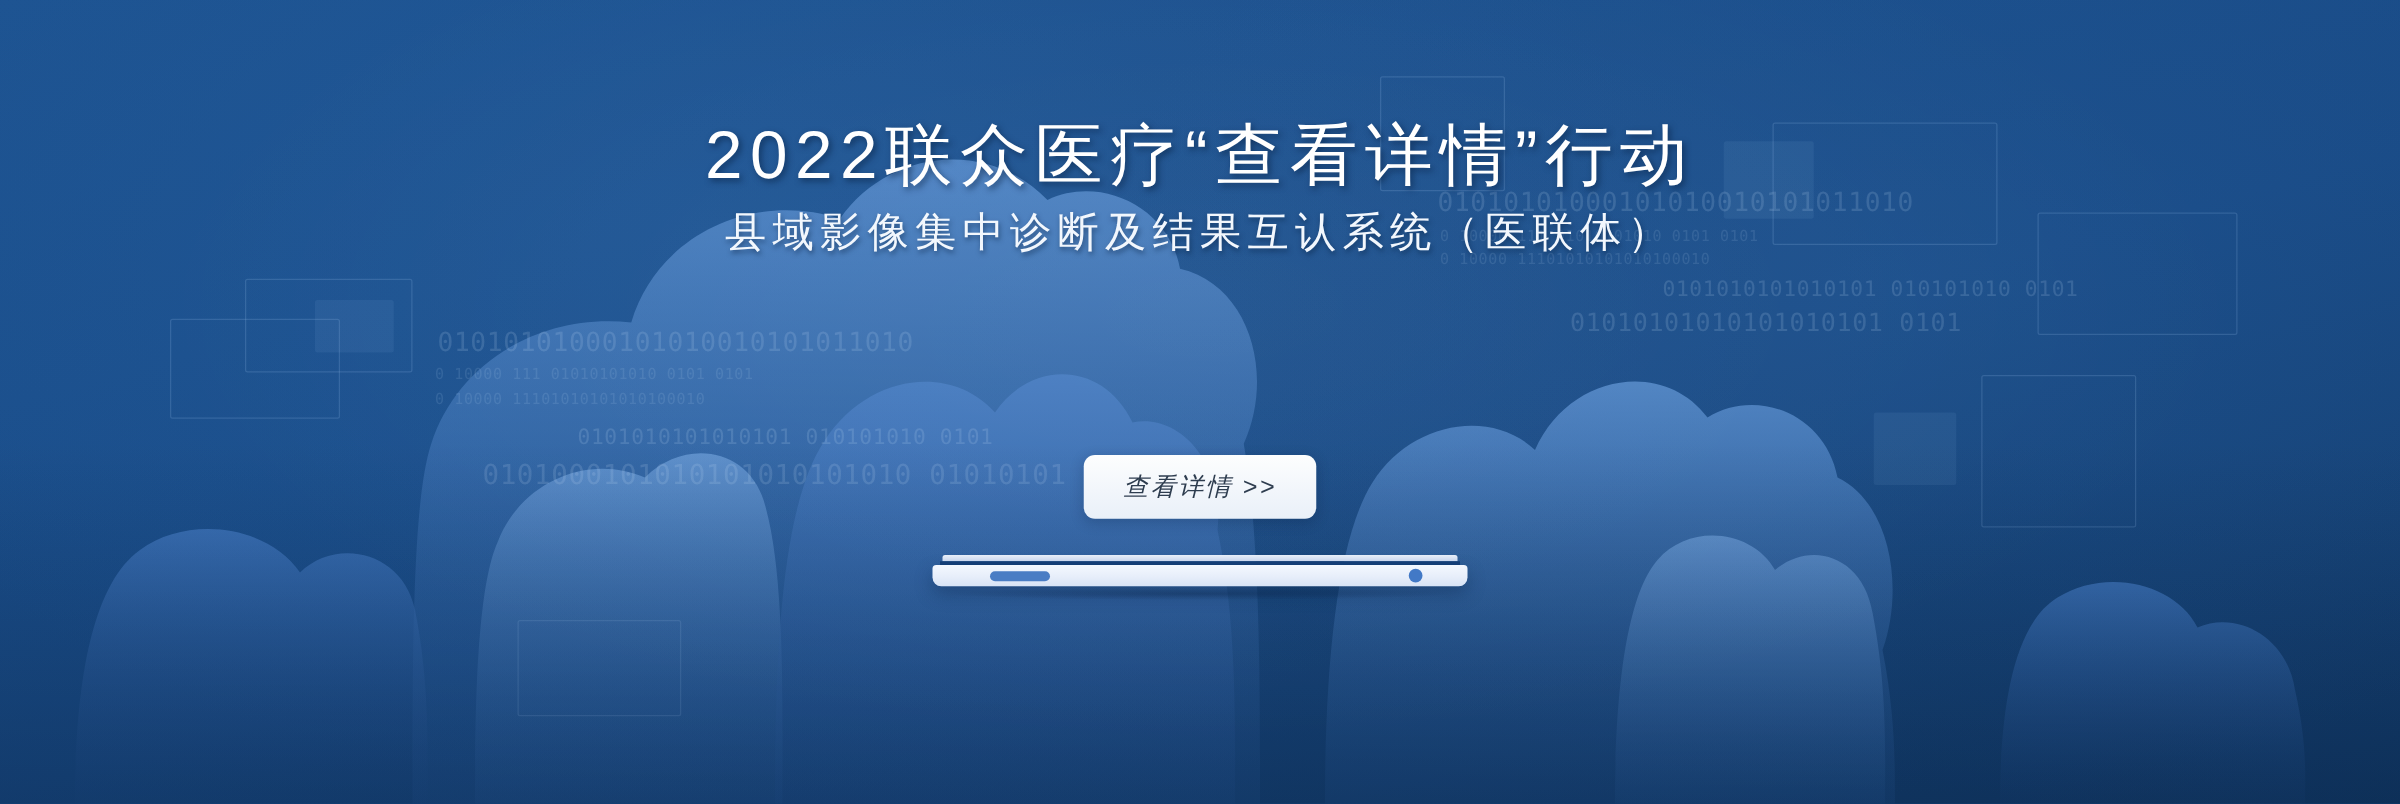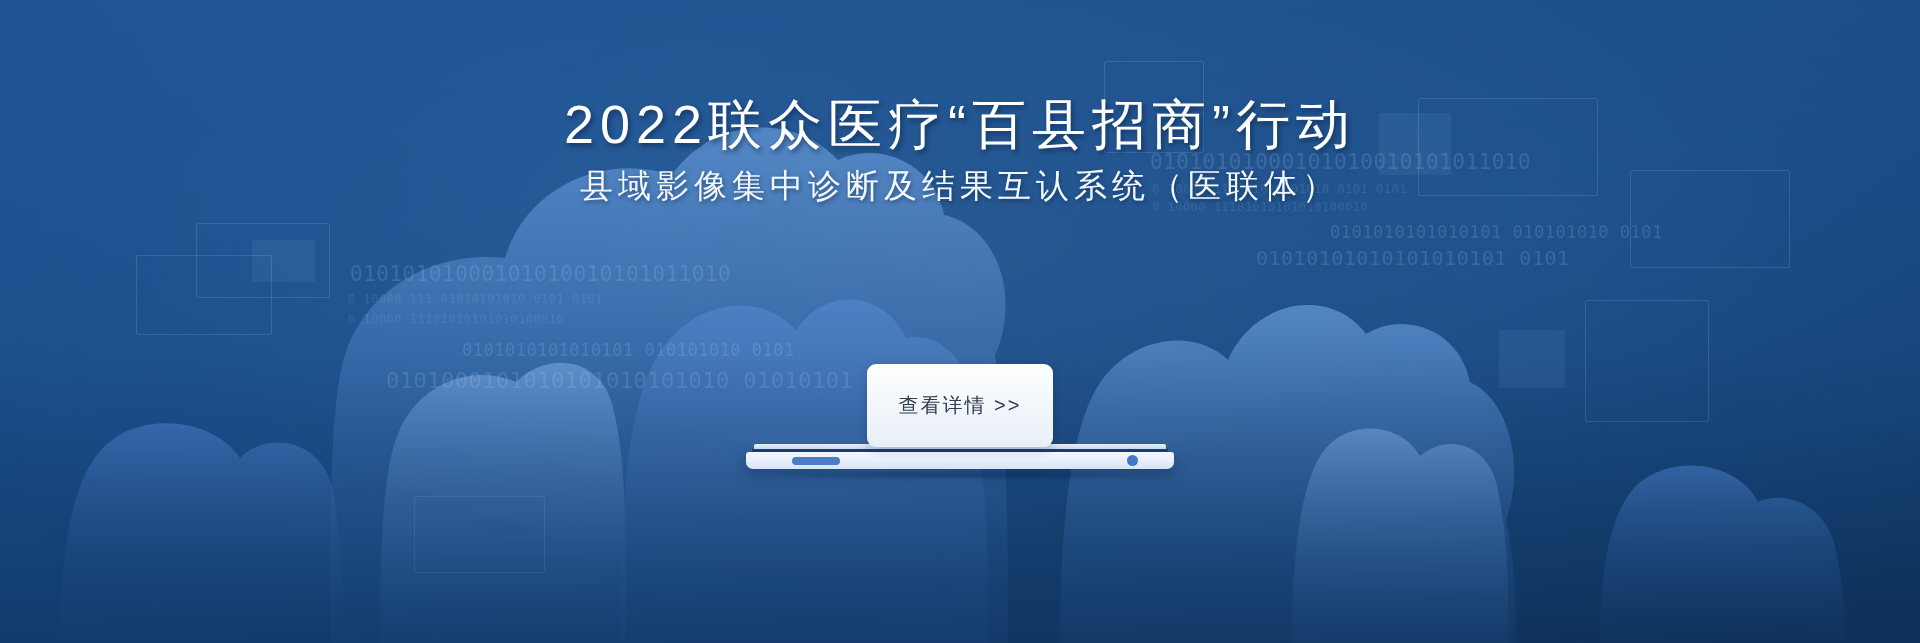--- a/index.html
+++ b/index.html
@@ -103,31 +103,32 @@
     position: absolute;
     left: 0;
     right: 0;
     top: 364px;
     text-align: center;
     z-index: 25;
   }
   .cta-button {
     display: inline-block;
     min-width: 186px;
-    padding: 28px 26px;
+    padding: 12px 26px;
     box-sizing: border-box;
     background: linear-gradient(to bottom, #fdfefe 0%, #f2f6fb 55%, #e9f0f8 100%);
     border: none;
     border-radius: 9px;
     color: #2e3d4f;
     font-family: "Liberation Sans", "DejaVu Sans", sans-serif;
     font-size: 20px;
     letter-spacing: 2px;
     cursor: pointer;
     box-shadow: 0 3px 10px rgba(5,25,55,.22);
+    font-style: italic;
   }
 
   
   .laptop {
     position: absolute;
     left: 50%;
     transform: translateX(-50%);
     top: 444px;
     width: 428px;
     height: 34px;
@@ -294,21 +295,21 @@
 
   <div class="binary" style="left:1150px; top:150px; font-size:21px;">01010101000101010010101011010</div>
   <div class="binary" style="left:1152px; top:182px; font-size:12px; opacity:.75;">0 10000 111    01010101010   0101     0101</div>
   <div class="binary" style="left:1152px; top:200px; font-size:12px; opacity:.75;">0 10000 11101010101010100010</div>
   <div class="binary" style="left:1330px; top:222px; font-size:17px;">0101010101010101 010101010 0101</div>
   <div class="binary" style="left:1256px; top:246px; font-size:20px;">01010101010101010101 0101</div>
 
   <div class="bg-vignette"></div>
 
   <div class="headline-wrap">
-    <h1 class="headline">2022联众医疗“百县招商”行动</h1>
+    <h1 class="headline">2022联众医疗“查看详情”行动</h1>
     <h2 class="subline">县域影像集中诊断及结果互认系统（医联体）</h2>
   </div>
 
   <div class="cta-wrap">
     <button class="cta-button" type="button">查看详情 &gt;&gt;</button>
   </div>
 
   <div class="laptop">
     <div class="laptop-screen-edge"></div>
     <div class="laptop-hinge"></div>

